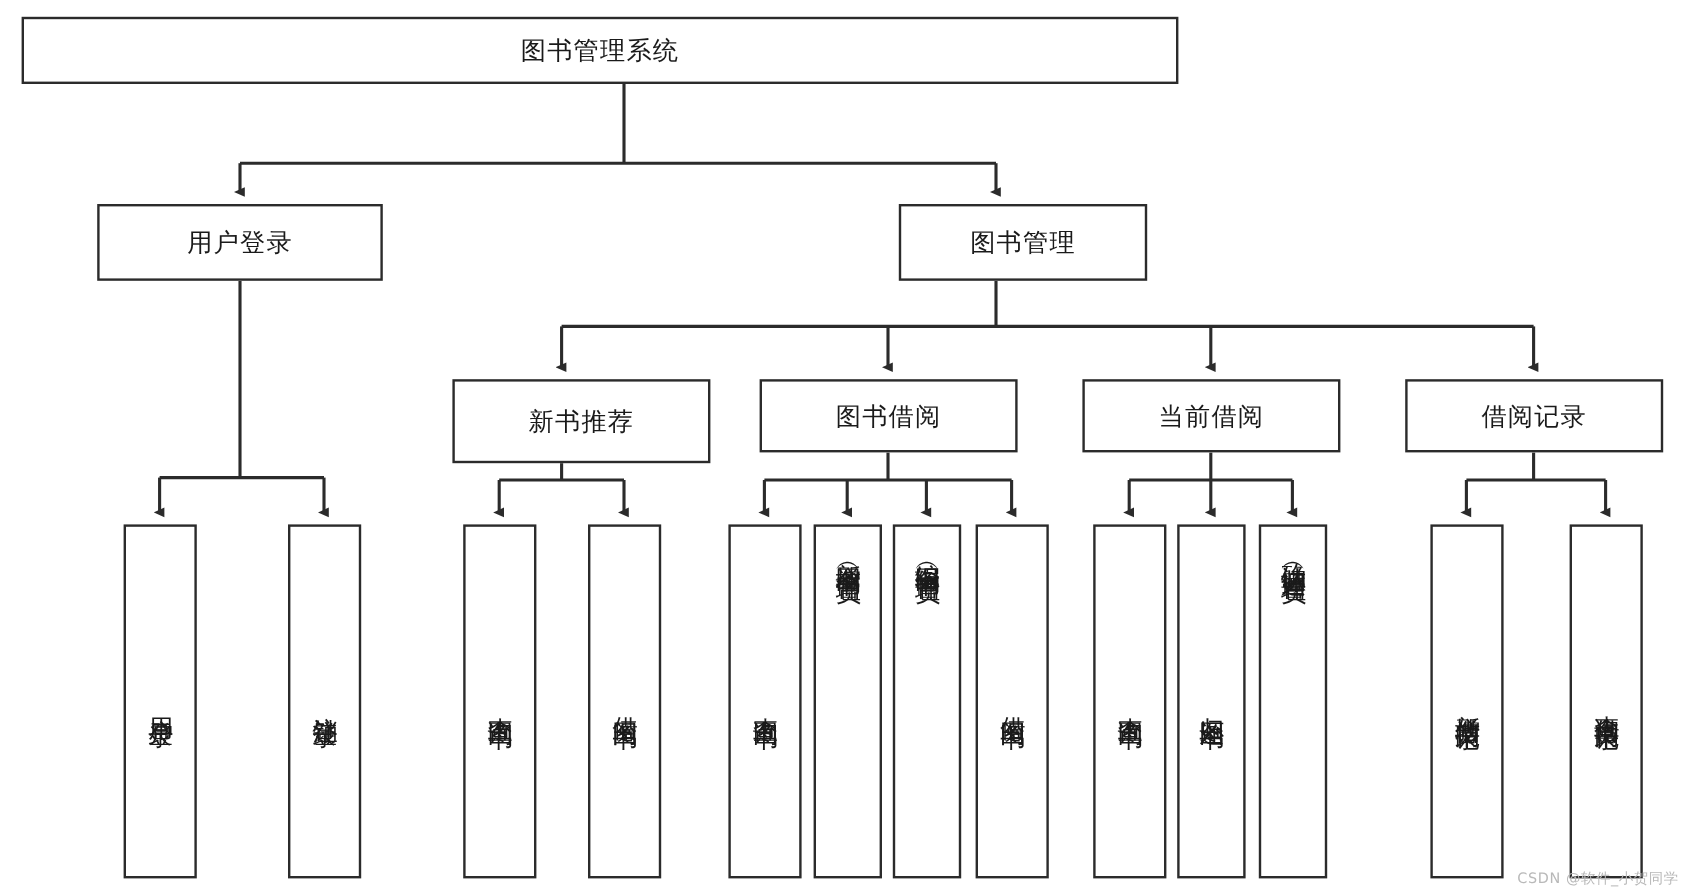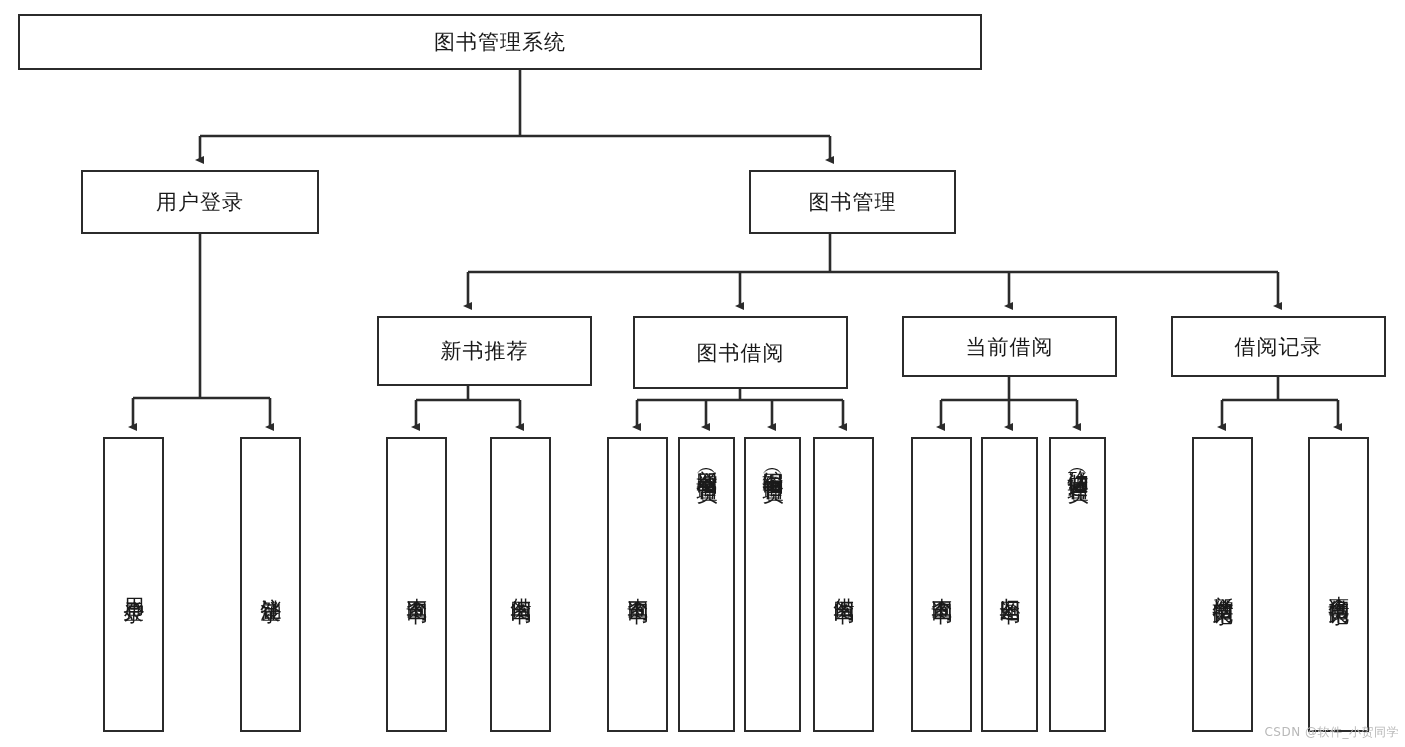--- a/index.html
+++ b/index.html
@@ -131,21 +131,21 @@
   <div class="node horiz" style="left:81px; top:170px; width:238px; height:64px;">
     <span>用户登录</span>
   </div>
   <div class="node horiz" style="left:715px; top:170px; width:207px; height:64px;margin-left:34px;">
     <span>图书管理</span>
   </div>
 
   <div class="node horiz" style="left:377px; top:316px; width:215px; height:70px;">
     <span>新书推荐</span>
   </div>
-  <div class="node horiz" style="left:633px; top:316px; width:215px; height:73px;">
+  <div class="node horiz" style="left:633px; top:316px; width:215px; height:61px;">
     <span>图书借阅</span>
   </div>
   <div class="node horiz" style="left:902px; top:316px; width:215px; height:61px;text-align:right;">
     <span>当前借阅</span>
   </div>
   <div class="node horiz" style="left:1171px; top:316px; width:215px; height:61px;justify-content:center;">
     <span>借阅记录</span>
   </div>
 
   <div class="node vert centered" style="left:103px; top:437px; width:61px; height:295px;">

